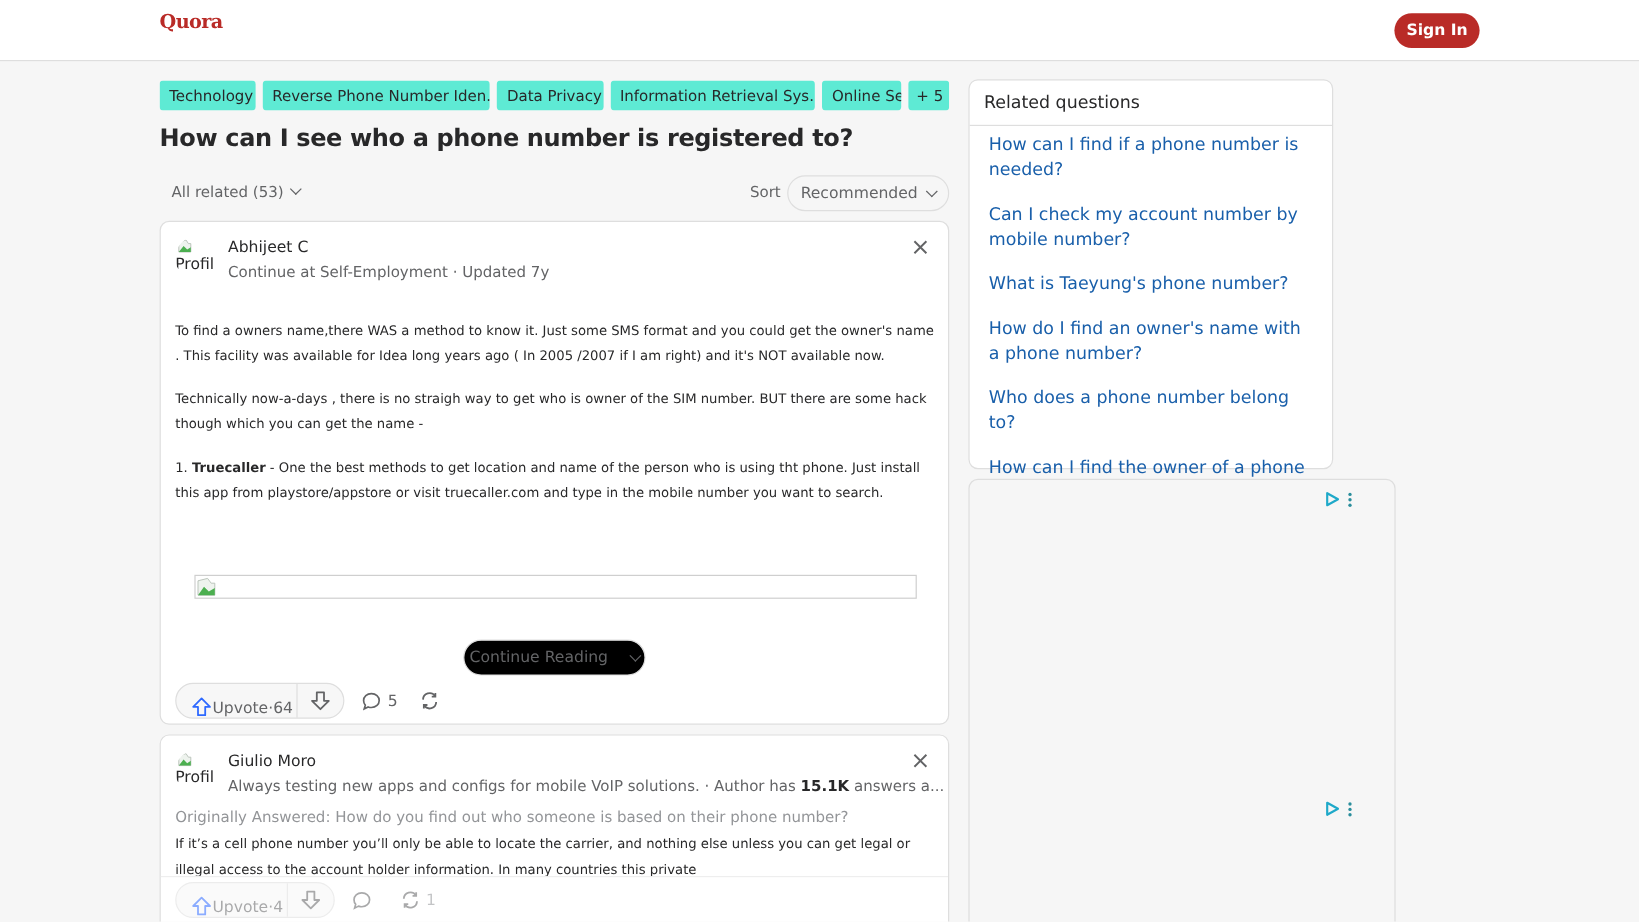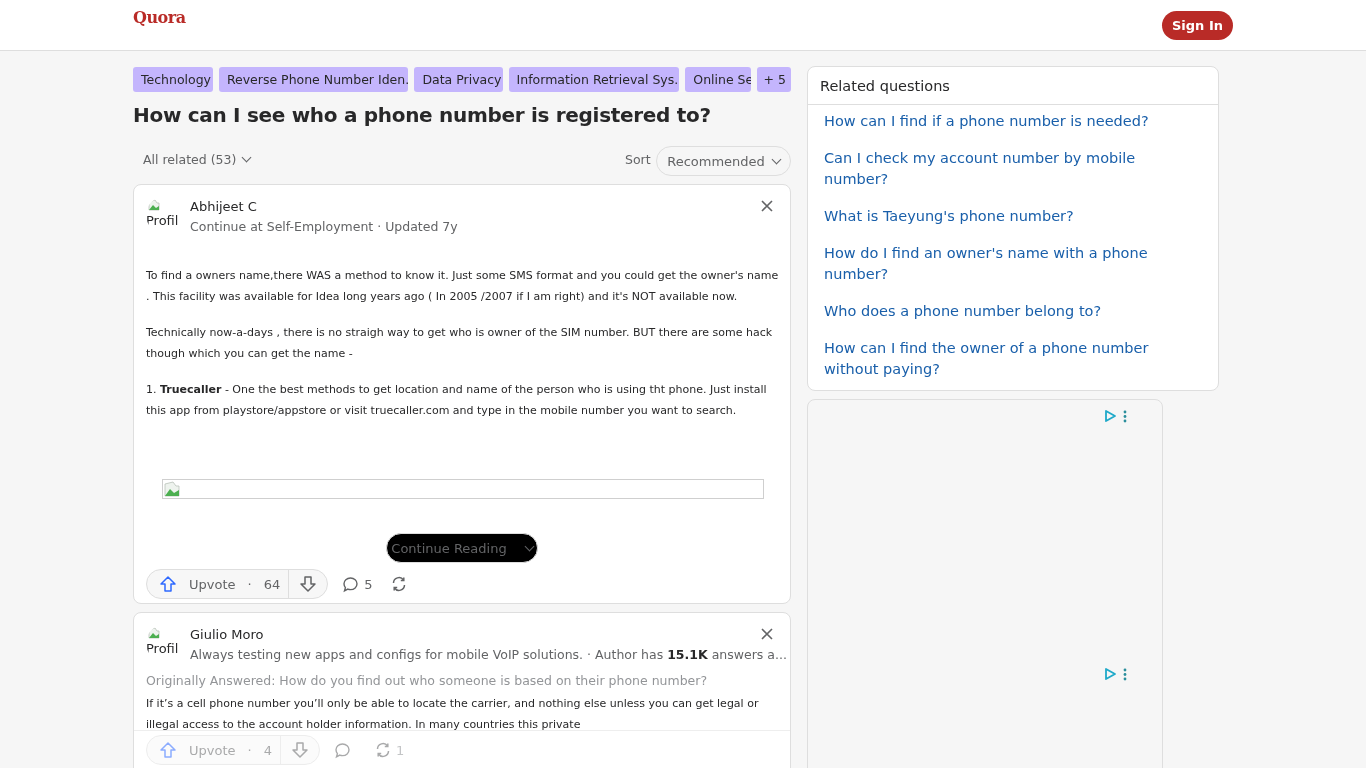--- a/index.html
+++ b/index.html
@@ -21,21 +21,21 @@
   }
   .signin {
     position: absolute; left: 1162px; top: 11px; width: 71px; height: 29px;
     background: #b92b27; color: #fff; border-radius: 15px;
     font-size: 13px; font-weight: bold; text-align: center; line-height: 29px;
   }
 
   
   .topics { position: absolute; left: 133px; top: 67px; height: 25px; width: 658px; display: flex; gap: 6px; overflow: hidden; }
   .topic {
-    height: 25px; padding: 0 8px; background: #c4b5fd; border-radius: 3px;
+    height: 25px; padding: 0 8px; background: #5eead4; border-radius: 3px;
     font-size: 12.5px; line-height: 25px; color: #282829; white-space: nowrap; overflow: hidden;
   }
   .topic.clip { width: 70px; text-overflow: clip; }
   .topic.more { padding: 0 7px; }
 
   .q-title {
     position: absolute; left: 133px; top: 103px;
     font-size: 20px; font-weight: bold; color: #282829; white-space: nowrap;
     letter-spacing: -0.3px;
   }
@@ -78,35 +78,35 @@
   .continue {
     position: absolute; left: 252px; top: 348px; width: 152px; height: 30px;
     border: 1px solid #dedede; border-radius: 15px; background: #000000;
     font-size: 13px; color: #636466; display: flex; align-items: center; justify-content: center; gap: 16px;
   }
   .actions { position: absolute; left: 12px; top: 384px; height: 30px; display: flex; align-items: center; }
   .vote-pill {
     height: 30px; border: 1px solid #dedede; border-radius: 15px; background: #f7f7f7;
     display: flex; align-items: center;
   }
-  .upvote { display: flex; align-items: center; gap: 12px; padding: 0 8px 0 12px; height: 100%; border-right: 1px solid #dedede; font-size: 13px; color: #636466; }
+  .upvote { display: flex; align-items: flex-end; gap: 0; padding: 0 3px 0 12px; height: 100%; border-right: 1px solid #dedede; font-size: 13px; color: #636466; }
   .upvote .lbl { color: #636466; }
   .downvote { width: 38px; height: 100%; display: flex; align-items: center; justify-content: center; }
   .comments { display: flex; align-items: center; gap: 5px; margin-left: 14px; font-size: 13px; color: #636466; }
   .share { margin-left: 18px; display: flex; align-items: center; gap: 4px; font-size: 13px; color: #939598; }
 
   .footer-bar {
     position: absolute; left: 0; top: 117px; width: 658px; height: 60px; background: #fff;
     border-top: 1px solid #eee;
   }
   .card2 .actions { top: 122px; opacity: 0.55; }
 
   
   .related {
-    position: absolute; left: 807px; top: 66px; width: 412px; height: 325px;
+    position: absolute; left: 807px; top: 66px; width: 304px; height: 325px;
     background: #fff; border: 1px solid #dedede; border-radius: 8px;
   }
   .related-title {
     height: 38px; padding: 0 12px; line-height: 38px; font-size: 14.5px; color: #282829;
     border-bottom: 1px solid #dedede;
   }
   .related-list { padding: 6px 16px 0 16px; }
   .related-item { font-size: 14.5px; line-height: 21px; color: #2e69ff; color: #195faa; margin-bottom: 16px; display: block; text-decoration: none; }
 
   .ad-box {

